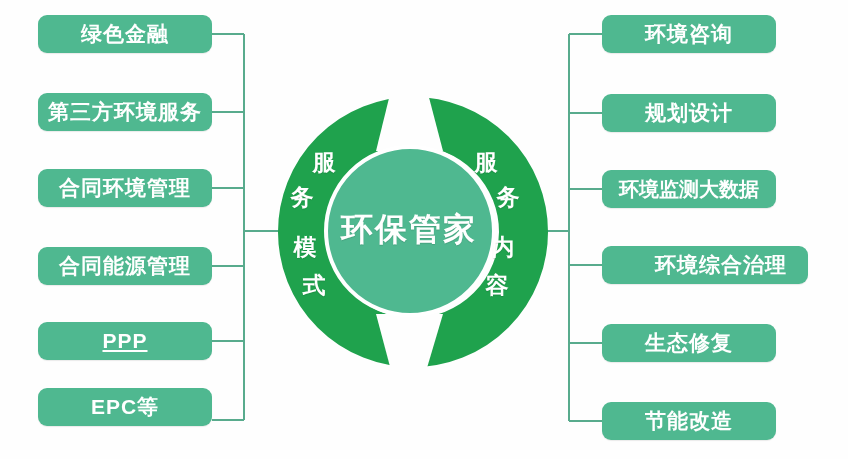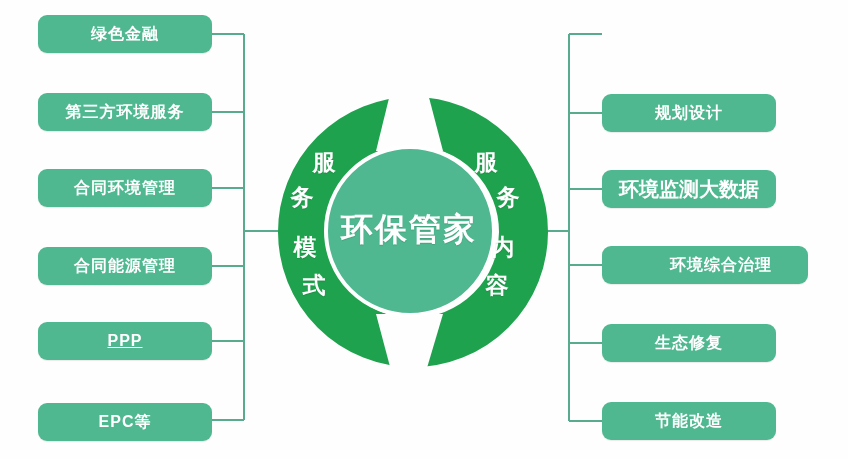--- a/index.html
+++ b/index.html
@@ -11,21 +11,21 @@
     font-family:"Liberation Sans","DejaVu Sans",sans-serif;
   }
   .layer{position:absolute;left:0;top:0;}
   .node{
     position:absolute;
     width:174px;height:38px;
     background:#4fb890;
     border-radius:9px;
     color:#ffffff;
     font-weight:bold;
-    font-size:16px;
+    font-size:21px;
     letter-spacing:1px;
     display:flex;align-items:center;justify-content:center;
     text-align:center;
     box-shadow:0 1px 1px rgba(0,0,0,0.08);
   }
   .node.small{font-size:20px;letter-spacing:0;}
   .left-col{left:38px;}
   .right-col{left:602px;}
   .ring-char{
     position:absolute;
@@ -109,24 +109,27 @@
     </div>
   <div class="node left-col" style="top:169px;">
       <span>合同环境管理</span>
     </div>
   <div class="node left-col" style="top:247px;">
       <span>合同能源管理</span>
     </div>
   <div class="node left-col" style="top:322px;text-decoration:underline;">
       <span>PPP</span>
     </div>
-  <div class="node left-col" style="top:403px;">
+  <div class="node left-col" style="top:388px;">
       <span>EPC等</span>
     </div>
 
+  <div class="node right-col" style="top:15px;">
+      <span>环境咨询</span>
+    </div>
   <div class="node right-col" style="top:94px;">
       <span>规划设计</span>
     </div>
   <div class="node right-col small" style="top:170px;">
       <span>环境监测大数据</span>
     </div>
   <div class="node right-col" style="top:246px;padding-left:32px;">
       <span>环境综合治理</span>
     </div>
   <div class="node right-col" style="top:324px;">

